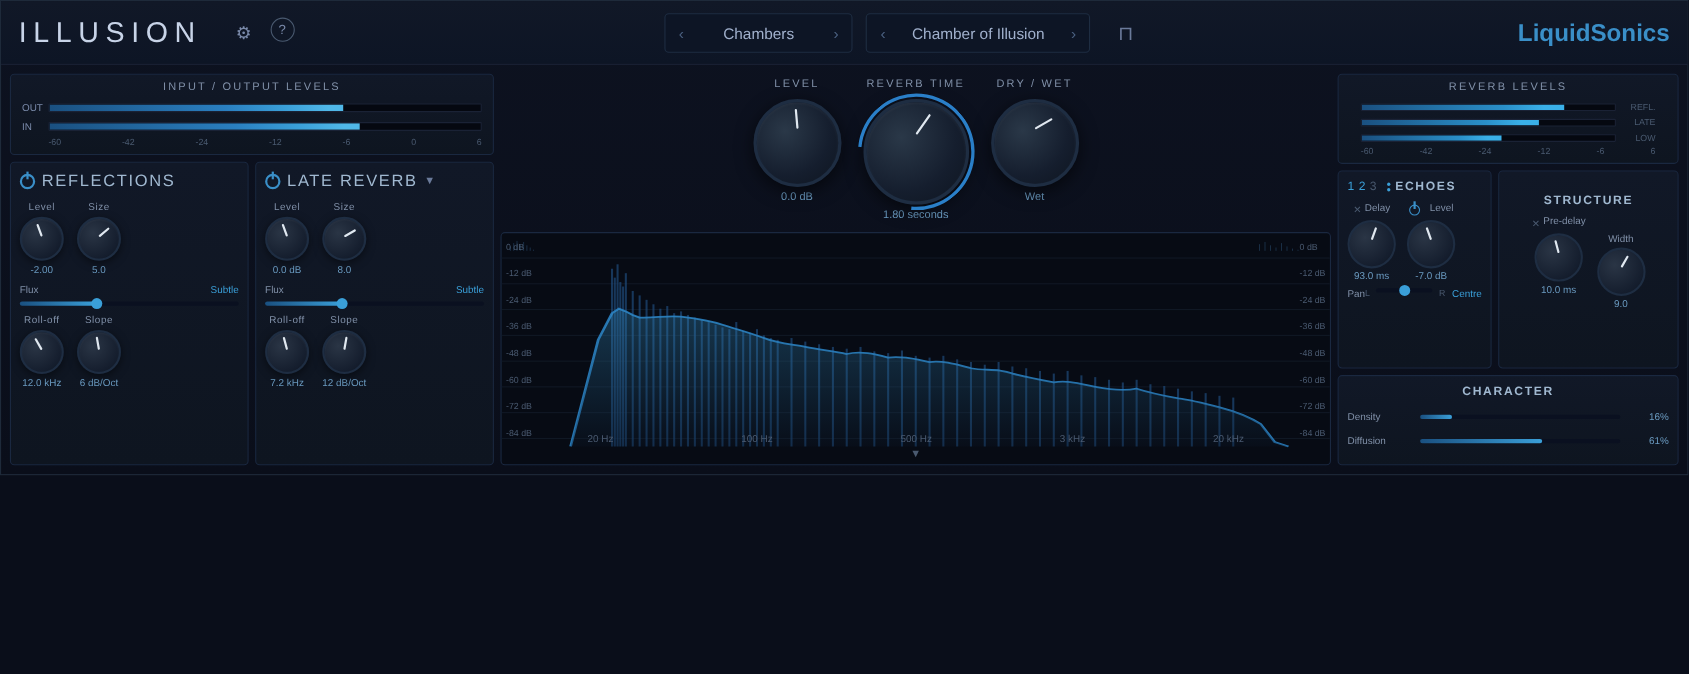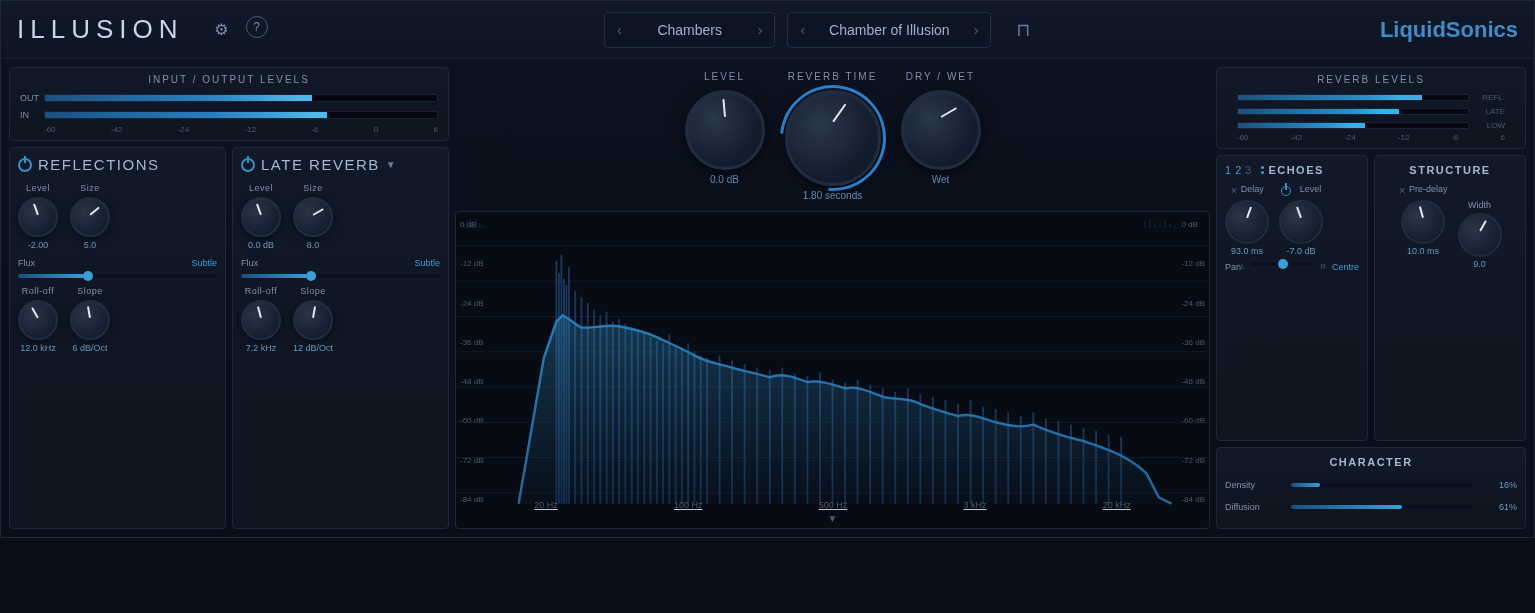--- a/index.html
+++ b/index.html
@@ -7,21 +7,21 @@
       width: 1535px;
       height: 613px;
       background: #0a0e1a;
       font-family: 'Arial', sans-serif;
       color: #c0c8e0;
       overflow: hidden;
     }
 
     .plugin-container {
       width: 1535px;
-      height: 538px;
+      height: 432px;
       background: linear-gradient(180deg, #0d1220 0%, #0a0e1a 100%);
       border: 1px solid #1e2a3a;
       display: flex;
       flex-direction: column;
     }
 
     
     .header {
       display: flex;
       align-items: center;
@@ -355,21 +355,20 @@
       min-height: 0;
     }
     .spectrum-labels {
       position: absolute;
       bottom: 18px;
       left: 0;
       right: 0;
       display: flex;
       justify-content: space-around;
       padding: 0 20px;
-      text-decoration: underline;
     }
     .spectrum-freq-label {
       font-size: 9px;
       color: #4a5a70;
     }
     .spectrum-db-labels {
       position: absolute;
       left: 4px;
       top: 8px;
       bottom: 24px;
@@ -570,21 +569,21 @@
       left: 50%;
       transform: translateX(-50%);
       cursor: pointer;
     }
 
     
     .structure-panel {
       background: linear-gradient(180deg, #111827 0%, #0e1520 100%);
       border: 1px solid #1a2840;
       border-radius: 4px;
-      padding: 8px;
+      padding: 20px;
       flex: 1;
     }
     .structure-header {
       font-size: 11px;
       letter-spacing: 1.5px;
       color: #a0b8d0;
       font-weight: bold;
       margin-bottom: 8px;
       text-align: center;
     }

